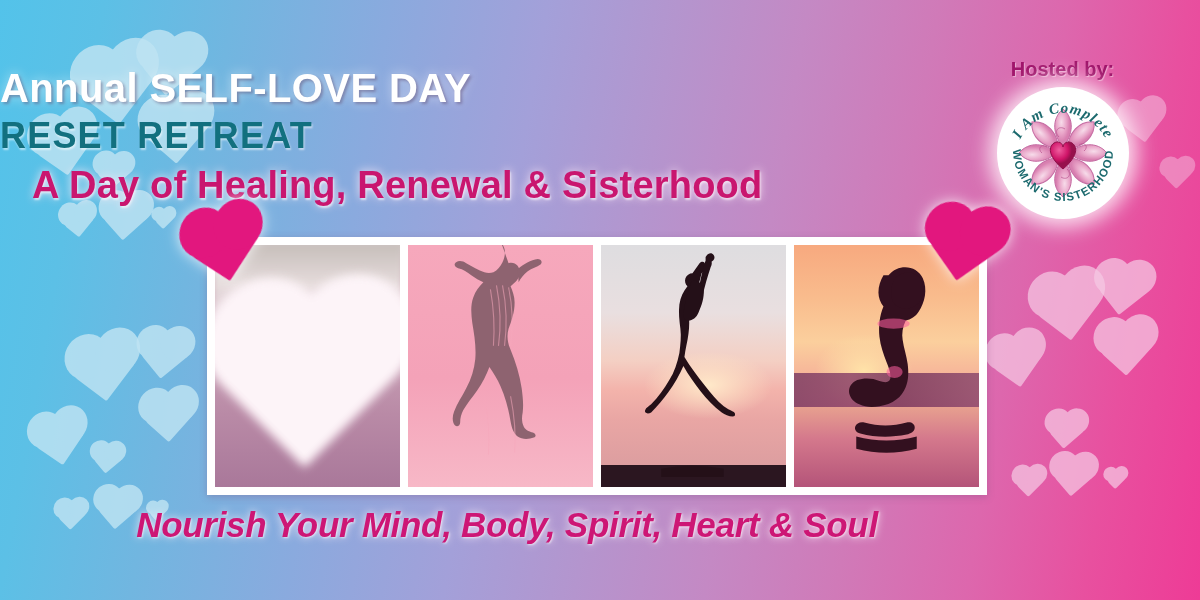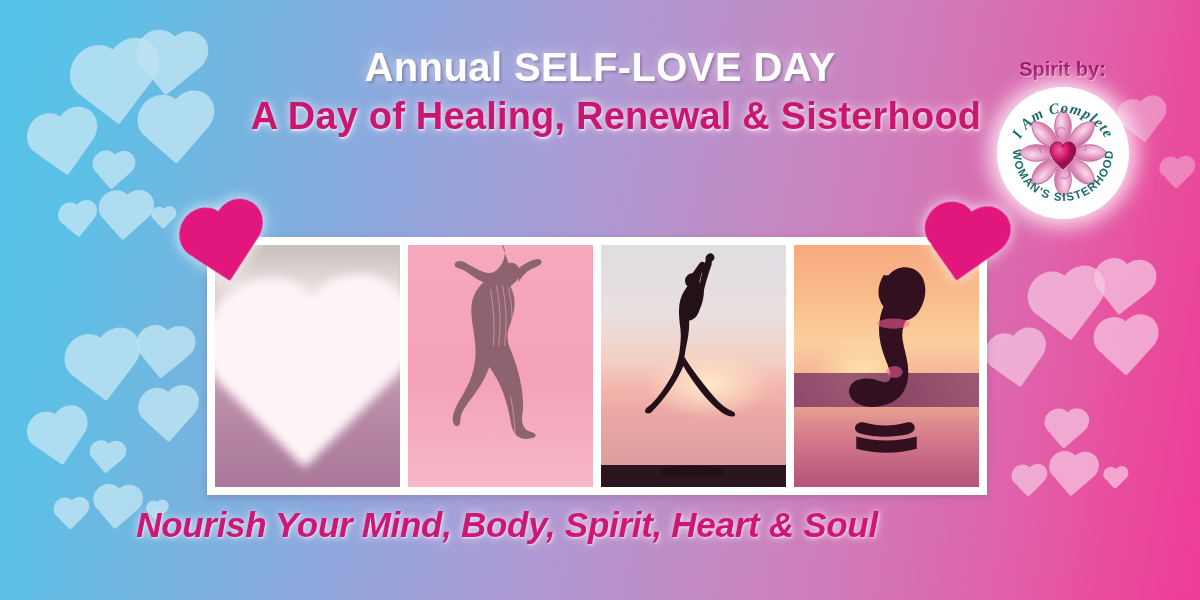--- a/index.html
+++ b/index.html
@@ -23,21 +23,21 @@
     background:var(--hc);border-radius:50%;
   }
   .heart i:before{top:-50%;left:0;}
   .heart i:after{top:0;left:50%;}
 
   .pale-left  {--hc:#bfe4f3;opacity:.82;}
   .pale-right {--hc:#f6c9e4;opacity:.72;}
   .magenta    {--hc:#e2177e;filter:drop-shadow(0 0 7px rgba(255,255,255,.85));}
 
   
-  .titles{position:absolute;left:0;top:44px;width:1200px;text-align:center;z-index:6;}
+  .titles{position:absolute;left:0;top:65px;width:1200px;z-index:6;}
   .t1{
     font-size:40px;font-weight:bold;color:#ffffff;letter-spacing:.4px;
     text-shadow:2px 2px 3px rgba(90,70,110,.45), 0 0 12px rgba(255,255,255,.5);
     line-height:46px;white-space:nowrap;
   }
   .t2{
     font-size:36px;font-weight:bold;color:#12707f;letter-spacing:1.2px;
     text-shadow:1px 2px 2px rgba(255,255,255,.55);
     line-height:46px;margin-top:2px;white-space:nowrap;
   }
@@ -203,25 +203,26 @@
     <div class="heart pale-right" style="left:1128px;top:108px;width:30px;height:28px;transform:rotate(-8deg);opacity:.5;">
         <i></i>
       </div>
     <div class="heart pale-right" style="left:1166px;top:164px;width:22px;height:20px;opacity:.45;">
         <i></i>
       </div>
   </div>
 
   <div class="titles">
     <div class="t1">Annual SELF-LOVE DAY</div>
+    <div class="t2">RESET RETREAT</div>
     <div class="t3">A Day of Healing, Renewal &amp; Sisterhood</div>
   </div>
 
   <div class="hosted-wrap">
-    <div class="hosted-label">Spirit by:</div>
+    <div class="hosted-label">Hosted by:</div>
     <div class="badge">
       <svg viewBox="0 0 132 132" aria-hidden="true">
         <defs>
           <path id="arcTop" d="M 18 74 A 48 48 0 0 1 114 74" fill="none"></path>
           <path id="arcBot" d="M 16 64 A 50 50 0 0 0 116 64" fill="none"></path>
           <radialGradient id="petalG" cx="40%" cy="35%">
             <stop offset="0%" stop-color="#f7dcea"></stop>
             <stop offset="60%" stop-color="#e9a6c9"></stop>
             <stop offset="100%" stop-color="#d87fb0"></stop>
           </radialGradient>

